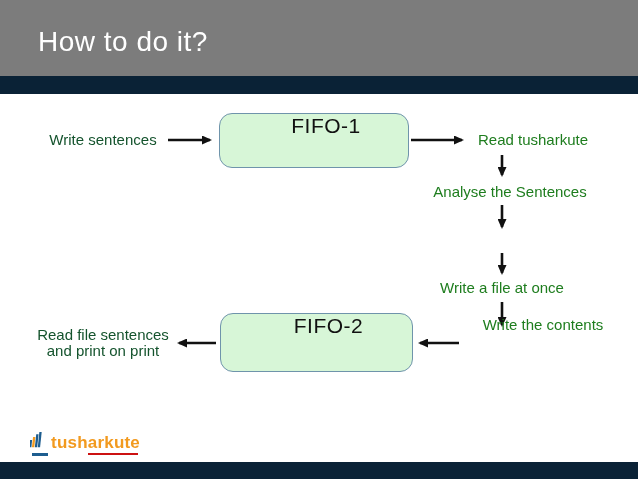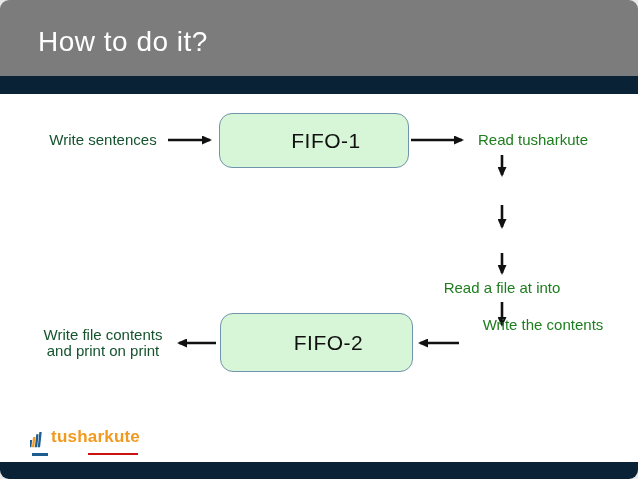--- a/index.html
+++ b/index.html
@@ -6,21 +6,20 @@
   html, body { background: #e9e9e9; }
   body { font-family: "Liberation Sans", "DejaVu Sans", sans-serif; }
 
   .slide {
     position: relative;
     width: 638px;
     height: 479px;
     background: #ffffff;
     overflow: hidden;
     margin: 0 auto;
-    border-radius: 9px;
   }
 
   
   .header {
     position: absolute;
     left: 0; top: 0;
     width: 638px; height: 76px;
     background: #7c7c7c;
   }
   .header .title {
@@ -63,21 +62,21 @@
   .lbl-write-contents    { left: 463px; top: 317px; width: 160px; }
   .lbl-read-print        { left: 18px;  top: 327px; width: 170px; white-space: normal; }
 
   
   .node {
     position: absolute;
     background: #d7f6d7;
     border: 1.6px solid #6f94ab;
     border-radius: 13px;
     display: flex;
-    align-items: center;
+    align-items: flex-start;
     justify-content: center;
     font-size: 21px;
     letter-spacing: 0.5px;
     color: #111111;
     padding-left: 24px;
   }
   .node-fifo1 { left: 219px; top: 113px; width: 190px; height: 55px; }
   .node-fifo2 { left: 220px; top: 313px; width: 193px; height: 59px; }
 
   
@@ -90,20 +89,21 @@
   .arrows line { stroke: #111111; stroke-width: 2.6px; }
 
   
   .logo {
     position: absolute;
     left: 30px; top: 428px;
     width: 110px;
   }
   .logo-row {
     display: flex;
+    align-items: flex-end;
     gap: 8px;
   }
   .logo-brand {
     font-size: 17px;
     font-weight: bold;
     color: #f29a1f;
     letter-spacing: 0.2px;
     text-shadow: 0 0 1px #ffffff;
     line-height: 18px;
   }
@@ -146,24 +146,25 @@
     <line x1="502" y1="155" x2="502" y2="175" marker-end="url(#ah)"></line>
     <line x1="502" y1="205" x2="502" y2="227" marker-end="url(#ah)"></line>
     <line x1="502" y1="253" x2="502" y2="273" marker-end="url(#ah)"></line>
     <line x1="502" y1="302" x2="502" y2="325" marker-end="url(#ah)"></line>
     <line x1="459" y1="343" x2="420" y2="343" marker-end="url(#ah)"></line>
     <line x1="216" y1="343" x2="179" y2="343" marker-end="url(#ah)"></line>
   </svg>
 
   <div class="lbl red lbl-write-sentences">Write sentences</div>
   <div class="lbl green lbl-read-sentences">Read tusharkute</div>
-  <div class="lbl green lbl-read-file-once">Read a file at into</div>
+  <div class="lbl green lbl-analyse">Analyse the Sentences</div>
+  <div class="lbl green lbl-read-file-once">Write a file at once</div>
   <div class="lbl green lbl-write-contents">Write the contents</div>
   <div class="lbl red lbl-read-print">
-    <span>Write file contents</span><br>
+    <span>Read file sentences</span><br>
     <span>and print on print</span>
   </div>
 
   <div class="node node-fifo1">
     <span>FIFO-1</span>
   </div>
   <div class="node node-fifo2">
     <span>FIFO-2</span>
   </div>
 

